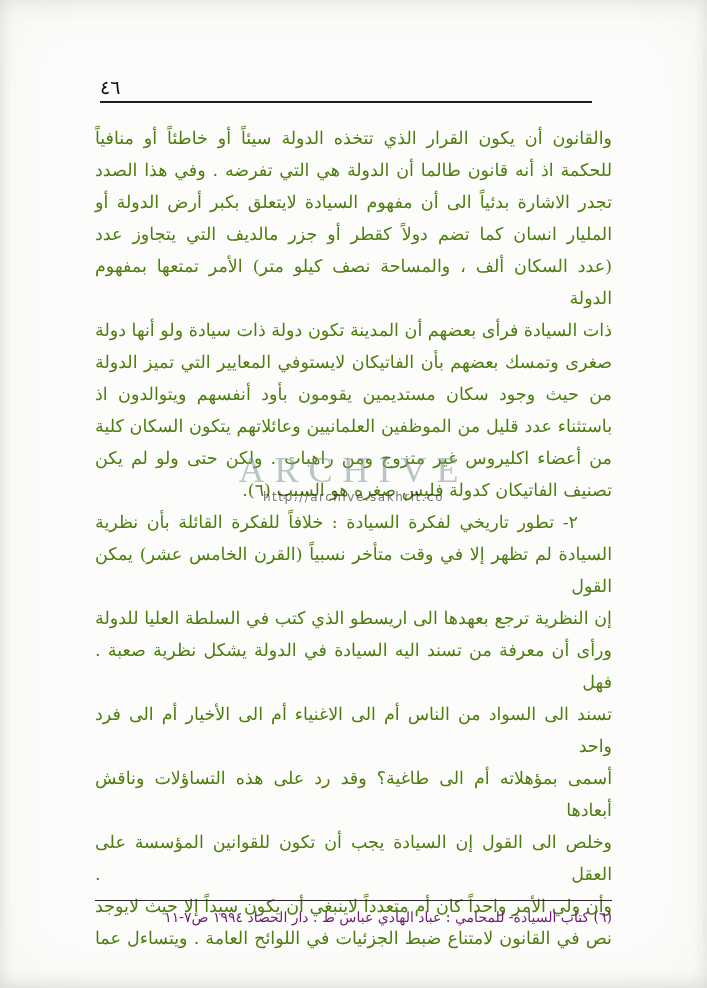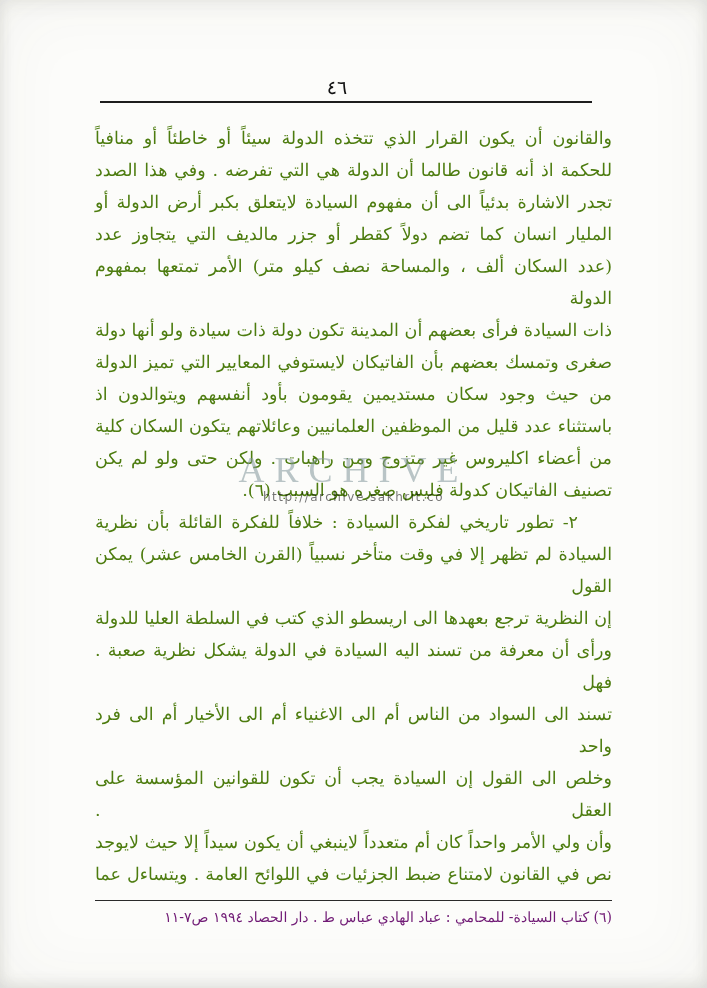--- a/index.html
+++ b/index.html
@@ -29,21 +29,21 @@
   }
   
   .page-header {
     position: absolute;
     top: 76px;
     left: 100px;
     right: 115px;
     z-index: 2;
   }
   .page-number {
-    text-align: center;
+    text-align: left;
     padding-right: 18px;
     font-size: 19px;
     letter-spacing: 2px;
     color: #111;
     margin-bottom: 3px;
   }
   .header-rule {
     border-top: 2px solid #1d1d1d;
     height: 0;
   }
@@ -141,20 +141,21 @@
       <div class="line">صغرى وتمسك بعضهم بأن الفاتيكان لايستوفي المعايير التي تميز الدولة</div>
       <div class="line">من حيث وجود سكان مستديمين يقومون بأود أنفسهم ويتوالدون اذ</div>
       <div class="line">باستثناء عدد قليل من الموظفين العلمانيين وعائلاتهم يتكون السكان كلية</div>
       <div class="line">من أعضاء اكليروس غير متزوج ومن راهبات . ولكن حتى ولو لم يكن</div>
       <div class="line para-end">تصنيف الفاتيكان كدولة فليس صغره هو السبب (٦).</div>
       <div class="line indent">٢- تطور تاريخي لفكرة السيادة : خلافاً للفكرة القائلة بأن نظرية</div>
       <div class="line">السيادة لم تظهر إلا في وقت متأخر نسبياً (القرن الخامس عشر) يمكن القول</div>
       <div class="line">إن النظرية ترجع بعهدها الى اريسطو الذي كتب في السلطة العليا للدولة</div>
       <div class="line">ورأى أن معرفة من تسند اليه السيادة في الدولة يشكل نظرية صعبة . فهل</div>
       <div class="line">تسند الى السواد من الناس أم الى الاغنياء أم الى الأخيار أم الى فرد واحد</div>
+      <div class="line">أسمى بمؤهلاته أم الى طاغية؟ وقد رد على هذه التساؤلات وناقش أبعادها</div>
       <div class="line">وخلص الى القول إن السيادة يجب أن تكون للقوانين المؤسسة على العقل .</div>
       <div class="line">وأن ولي الأمر واحداً كان أم متعدداً لاينبغي أن يكون سيداً إلا حيث لايوجد</div>
       <div class="line">نص في القانون لامتناع ضبط الجزئيات في اللوائح العامة . ويتساءل عما</div>
     </main>
 
   <footer class="footnote">
     <div class="footnote-rule"></div>
     <div class="footnote-text">(٦) كتاب السيادة- للمحامي : عباد الهادي عباس ط . دار الحصاد ١٩٩٤ ص٧-١١</div>
   </footer>
 

